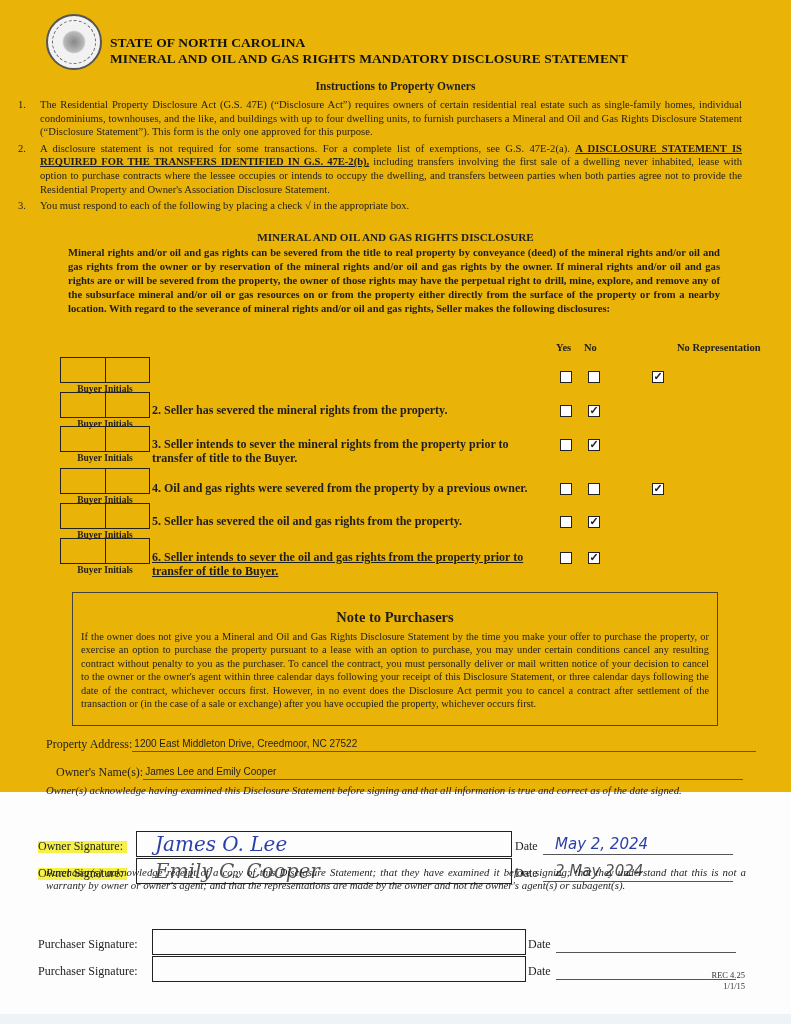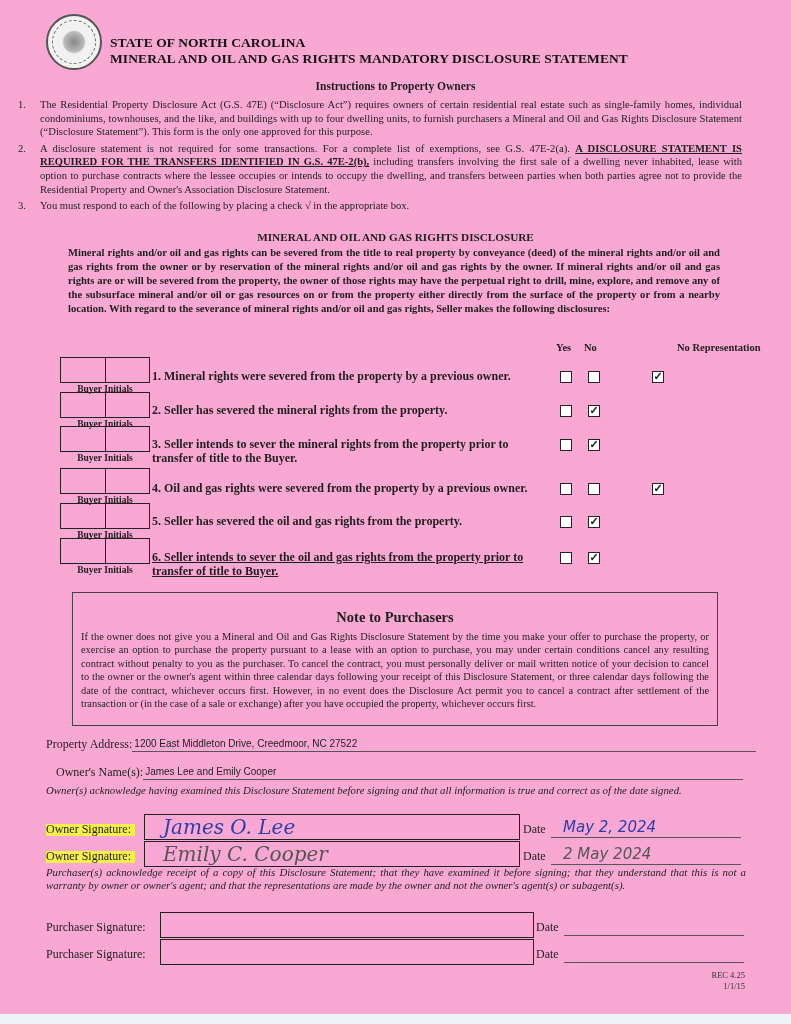--- a/index.html
+++ b/index.html
@@ -1,18 +1,18 @@
 <!DOCTYPE html>
 <html><head>
   <meta charset="utf-8">
   <style>
     * { box-sizing: border-box; margin: 0; padding: 0; }
     html, body { width: 791px; height: 1024px; background: #fdfdfd; overflow: hidden; }
     body { font-family: "Liberation Serif", "DejaVu Serif", serif; color: #1e1e1e; position: relative; }
-    .page { position: absolute; left: 0; top: 0; width: 791px; height: 1024px; background: #f9a8d4; }
+    .page { position: absolute; left: 0; top: 0; width: 791px; height: 792px; background: #eab308; }
     .bottom-strip { position: absolute; left: 0; top: 1014px; width: 791px; height: 10px; background: #eef3f8; }
 
     .header { position: absolute; left: 46px; top: 14px; display: flex; align-items: center; }
     .seal { width: 56px; height: 56px; border-radius: 50%; border: 2px solid #555; position: relative; background: #f2f2f2; }
     .seal::before { content: ""; position: absolute; left: 4px; top: 4px; right: 4px; bottom: 4px; border-radius: 50%; border: 1px dashed #666; }
     .seal::after { content: ""; position: absolute; left: 14px; top: 14px; width: 24px; height: 24px; border-radius: 50%; background: radial-gradient(circle, #888 0%, #bbb 60%, transparent 70%); }
     .title-block { margin-left: 8px; margin-top: 18px; }
     .title-line { font-size: 13.5px; font-weight: bold; line-height: 16px; letter-spacing: 0.1px; color: #111; }
 
     .instr-heading { position: absolute; left: 0; width: 791px; top: 80px; text-align: center; font-size: 11.5px; font-weight: bold; }
@@ -44,21 +44,21 @@
     .note-box { position: absolute; left: 72px; top: 592px; width: 646px; height: 134px; border: 1.5px solid #444; padding: 16px 8px; }
     .note-title { text-align: center; font-size: 14.5px; font-weight: bold; margin-bottom: 4px; }
     .note-body { font-size: 10.4px; line-height: 13.4px; text-align: justify; }
 
     .field-row { position: absolute; left: 46px; font-size: 12px; display: flex; align-items: flex-end; }
     .field-label { white-space: nowrap; }
     .field-value { font-family: "Liberation Sans", "DejaVu Sans", sans-serif; font-size: 10px; padding-left: 2px; border-bottom: 1px solid #555; height: 16px; line-height: 16px; }
     .owner-ack { position: absolute; left: 46px; top: 784px; width: 700px; font-size: 10.8px; font-style: italic; line-height: 13px; }
     .purch-ack { position: absolute; left: 46px; top: 866px; width: 700px; font-size: 10.8px; font-style: italic; line-height: 13px; text-align: justify; }
 
-    .sig-row { position: absolute; left: 46px; width: 700px; height: 26px; }
+    .sig-row { position: absolute; left: 38px; width: 700px; height: 26px; margin-top: 17px; }
     .sig-label { position: absolute; left: 0; bottom: 3px; font-size: 12px; white-space: nowrap; }
     .sig-label.hl { background: linear-gradient(transparent 15%, #f5f04a 15%, #f5f04a 95%, transparent 95%); padding-right: 4px; }
     .sig-box { position: absolute; top: 0; height: 26px; border: 1.5px solid #222; overflow: hidden; }
     .sig-owner .sig-box { left: 98px; width: 376px; }
     .sig-purch .sig-box { left: 114px; width: 374px; }
     .sig-text { font-family: "DejaVu Serif", serif; font-style: italic; font-size: 20px; line-height: 24px; padding-left: 18px; white-space: nowrap; }
     .sig-blue { color: #2b3fa8; }
     .sig-gray { color: #555; }
     .date-label { position: absolute; bottom: 3px; font-size: 12px; }
     .sig-owner .date-label { left: 477px; }
@@ -108,21 +108,20 @@
     <span class="col-norep">No Representation</span>
   </div>
 
   <div id="questions">
       <div class="row" style="top: 357px;">
         <div class="initials">
           <div class="cell"></div>
           <div class="cell"></div>
         </div>
         <div class="initials-label">Buyer Initials</div>
-        <div class="q-text" style="top: 12px;">1. Mineral rights were severed from the property by a previous owner.</div>
         <div class="cbox cb-yes" style="top: 14px;"></div>
         <div class="cbox cb-no" style="top: 14px;"></div>
         <div class="cbox cb-norep" style="top: 14px;">✓</div>
       </div>
       <div class="row" style="top: 392px;">
         <div class="initials">
           <div class="cell"></div>
           <div class="cell"></div>
         </div>
         <div class="initials-label">Buyer Initials</div>

